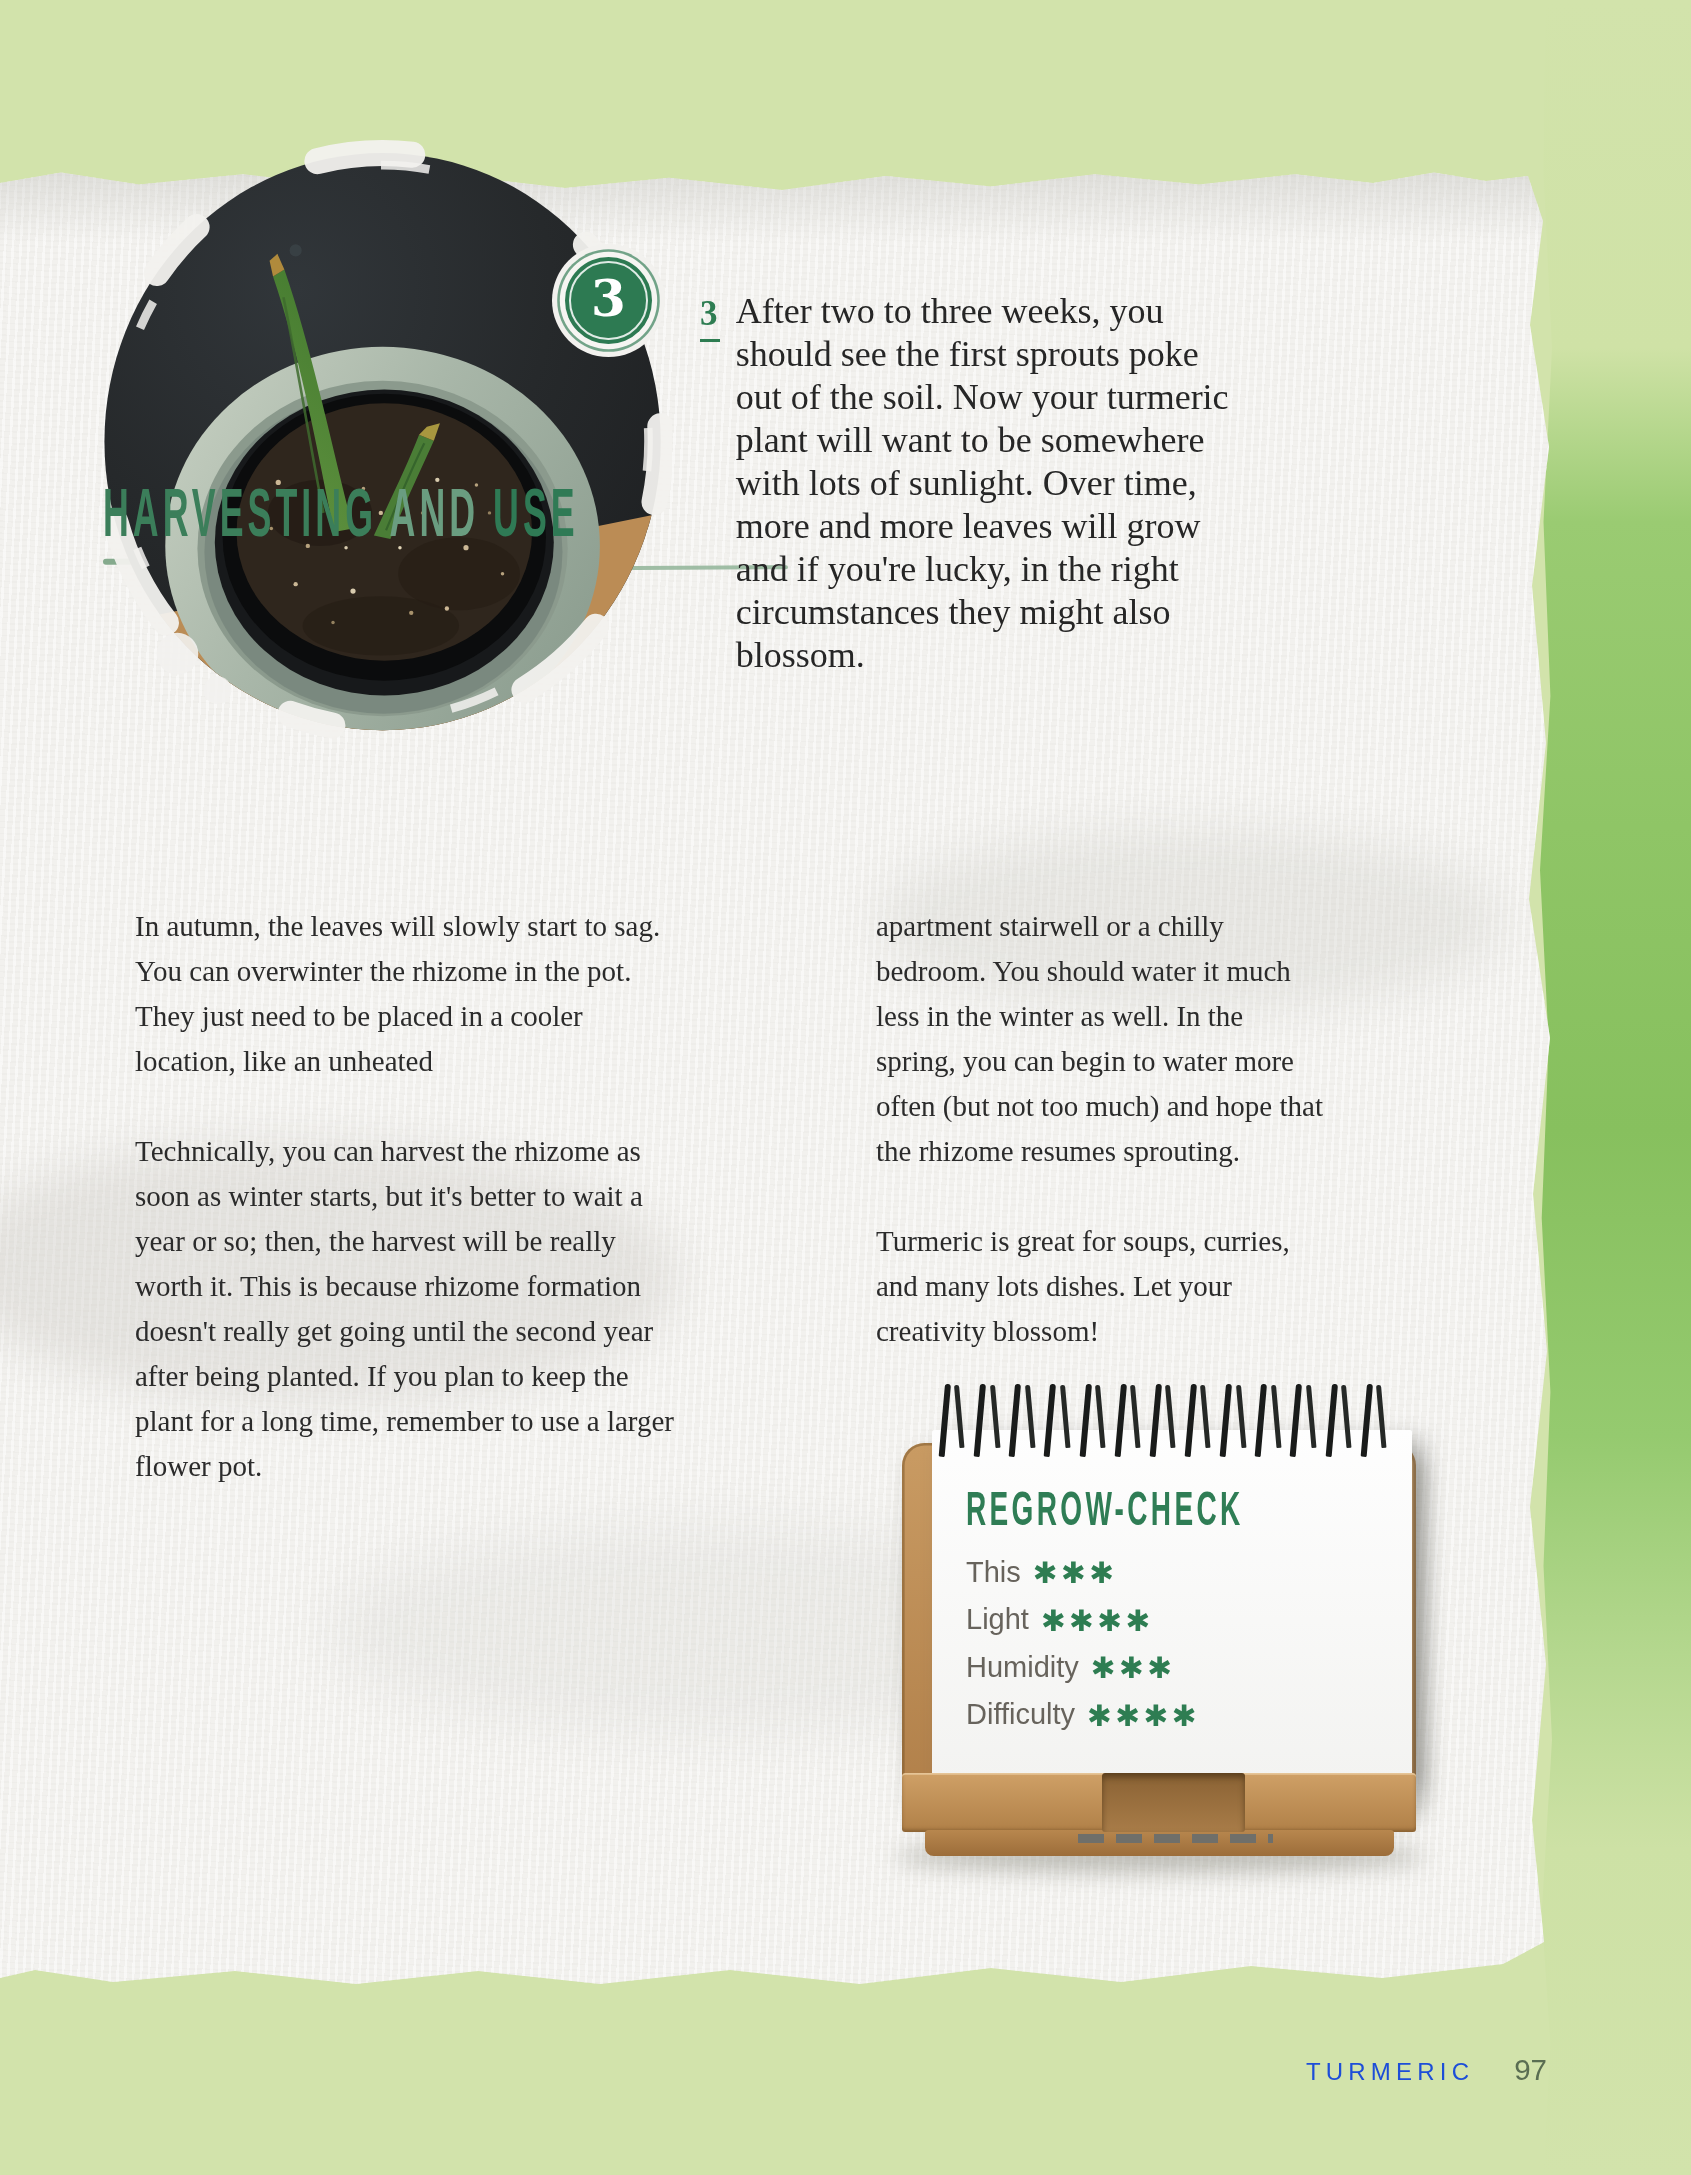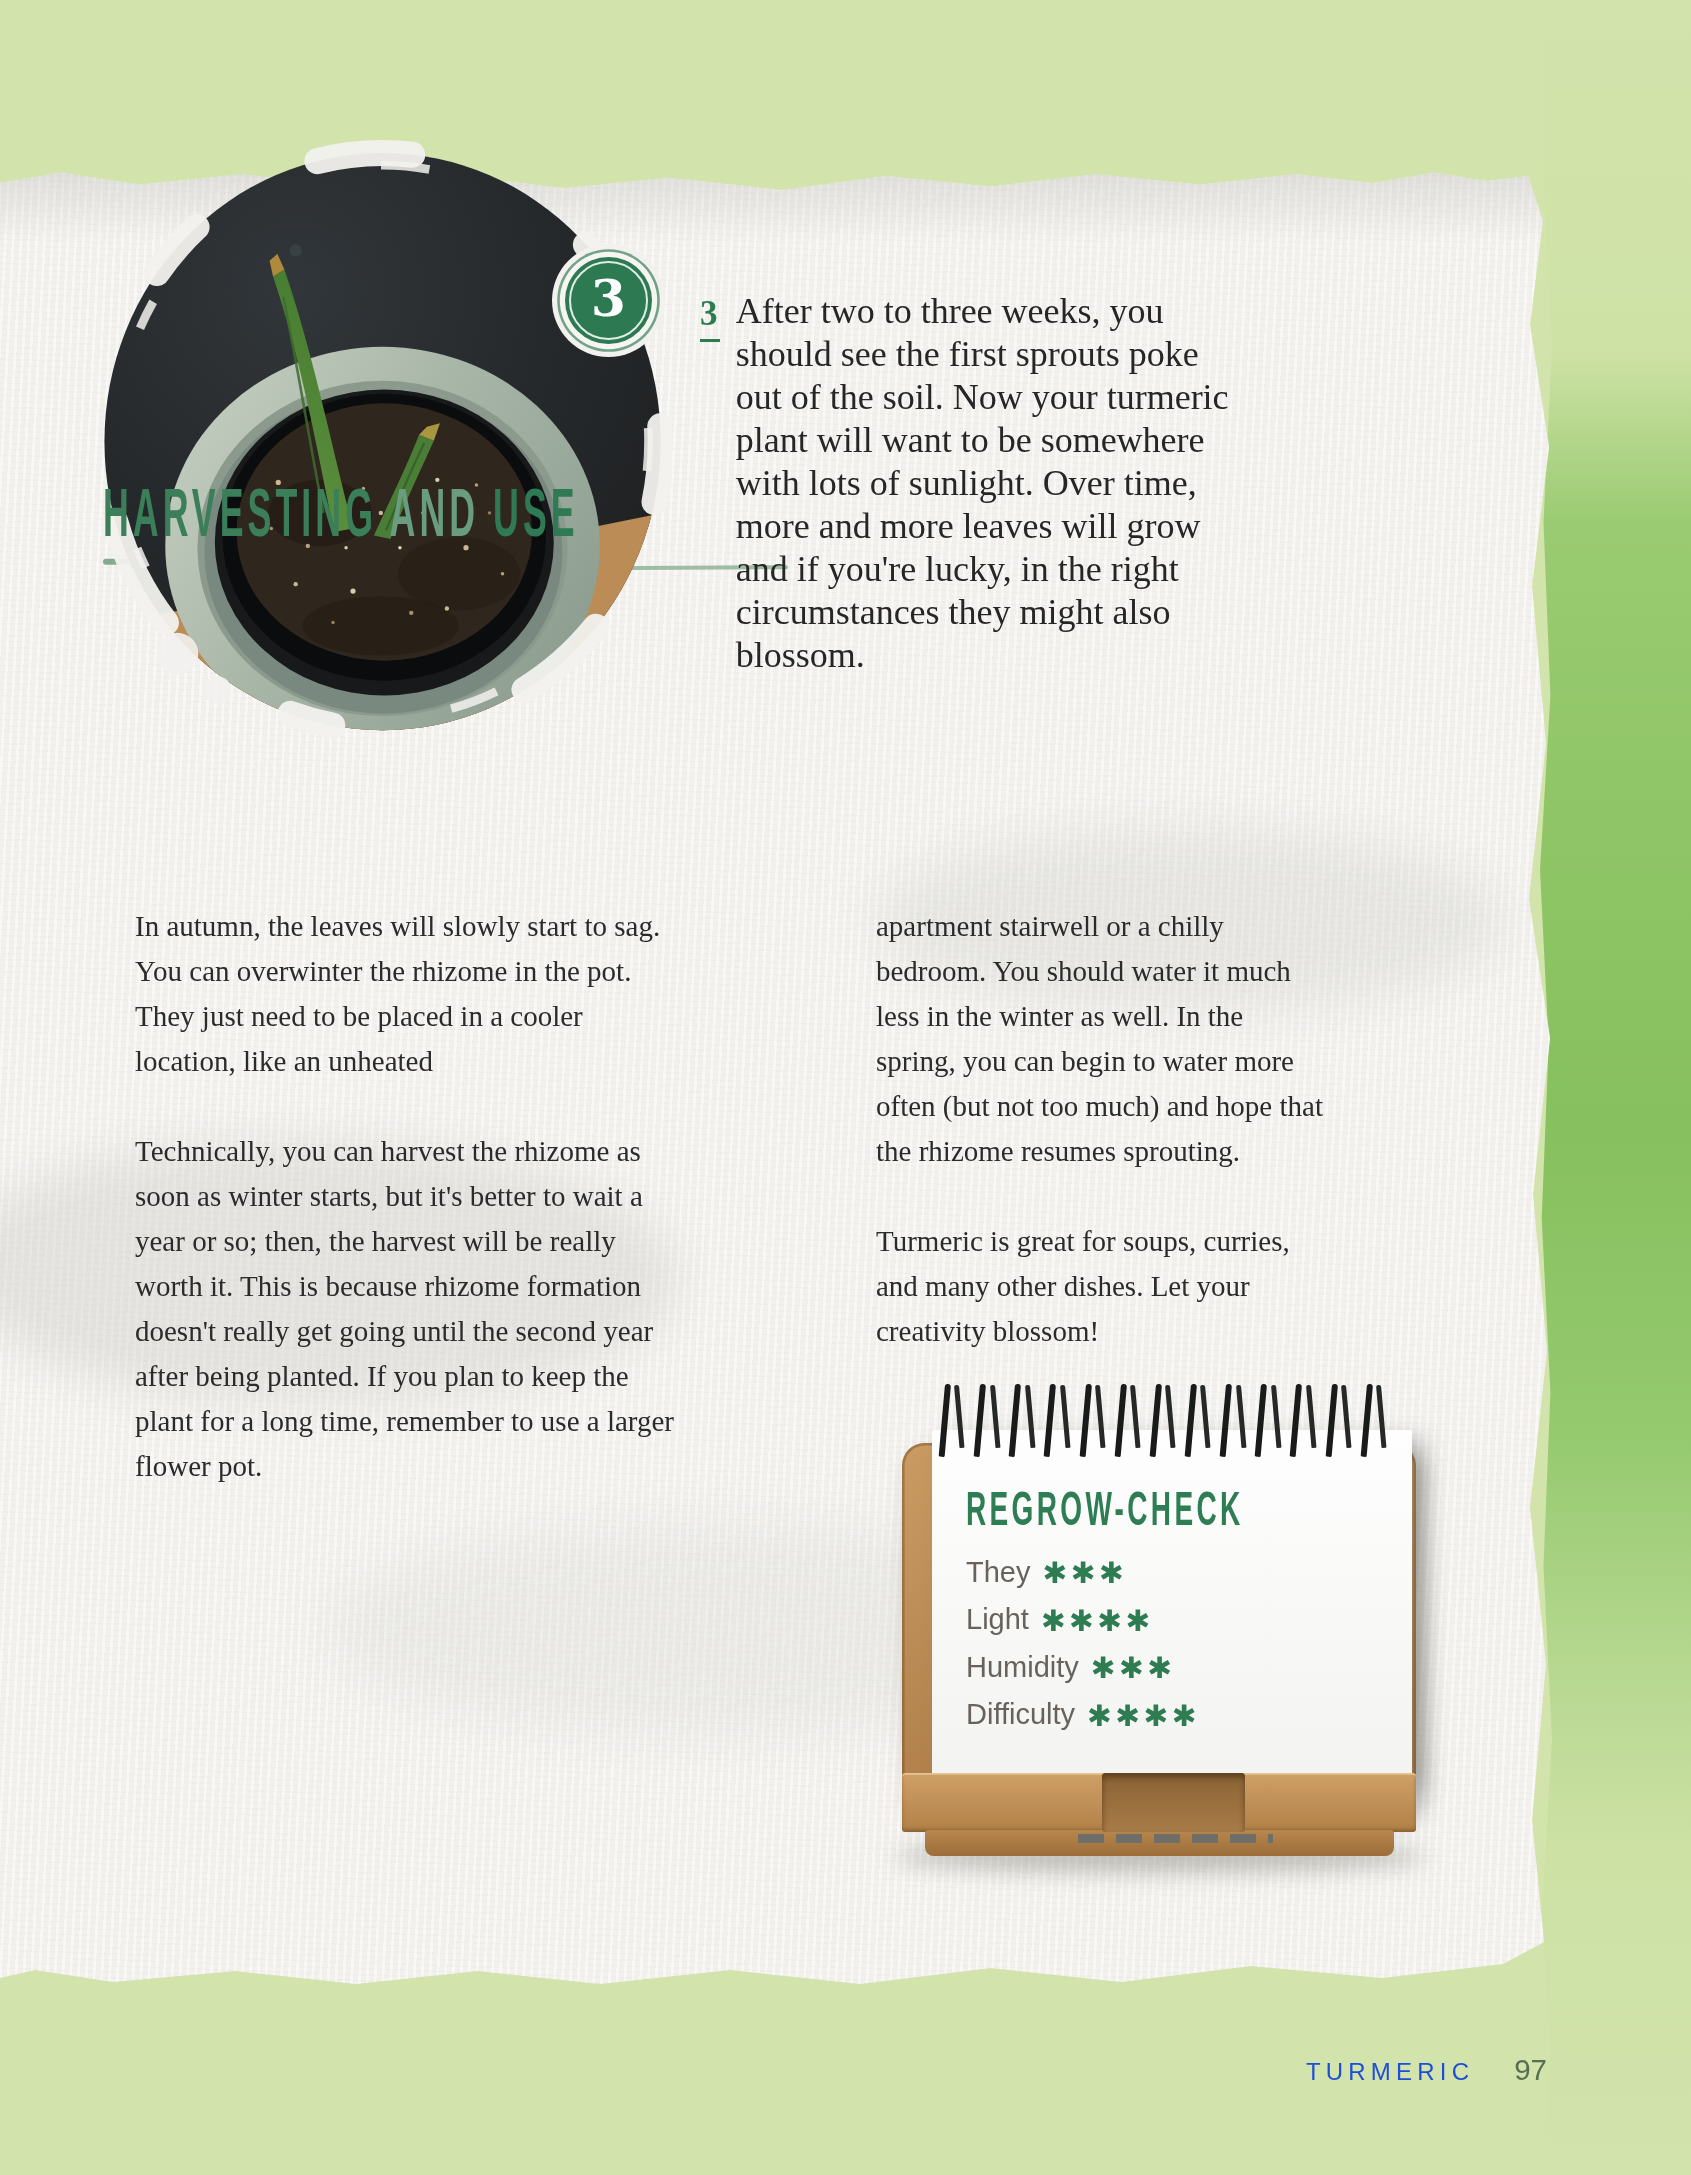--- a/index.html
+++ b/index.html
@@ -211,21 +211,21 @@
   <h1 class="section-title" style="margin:0;"><span>HARVESTING</span>
       <span class="w-and">AND</span>
       <span class="w-use">USE</span></h1>
 
   <div class="col col-left">
     <p>In autumn, the leaves will slowly start to sag. You can overwinter the rhizome in the pot. They just need to be placed in a cooler location, like an unheated</p>
     <p>Technically, you can harvest the rhizome as soon as winter starts, but it's better to wait a year or so; then, the harvest will be really worth it. This is because rhizome formation doesn't really get going until the second year after being planted. If you plan to keep the plant for a long time, remember to use a larger flower pot.</p>
   </div>
   <div class="col col-right">
     <p>apartment stairwell or a chilly bedroom. You should water it much less in the winter as well. In the spring, you can begin to water more often (but not too much) and hope that the rhizome resumes sprouting.</p>
-    <p>Turmeric is great for soups, curries, and many other dishes. Let your creativity blossom!</p>
+    <p>Turmeric is great for soups, curries, and many lots dishes. Let your creativity blossom!</p>
   </div>
 
   <div class="notepad-shadow"></div>
   <div class="frame"></div>
   <div class="pad"></div>
   <div class="bottom-bar"></div>
   <div class="groove"></div>
   <div class="lip"></div>
   <div class="hinges"></div>
   <div class="spiral">
@@ -239,21 +239,21 @@
       <span class="loop"></span>
       <span class="loop"></span>
       <span class="loop"></span>
       <span class="loop"></span>
       <span class="loop"></span>
       <span class="loop"></span>
     </div>
   <div class="regrow-title">REGROW-CHECK</div>
   <div class="ratings">
     <div class="rating-row">
-      <span class="rating-label">They</span>
+      <span class="rating-label">This</span>
       <span class="rating-stars">✱✱✱</span>
     </div>
     <div class="rating-row">
       <span class="rating-label">Light</span>
       <span class="rating-stars">✱✱✱✱</span>
     </div>
     <div class="rating-row">
       <span class="rating-label">Humidity</span>
       <span class="rating-stars">✱✱✱</span>
     </div>

